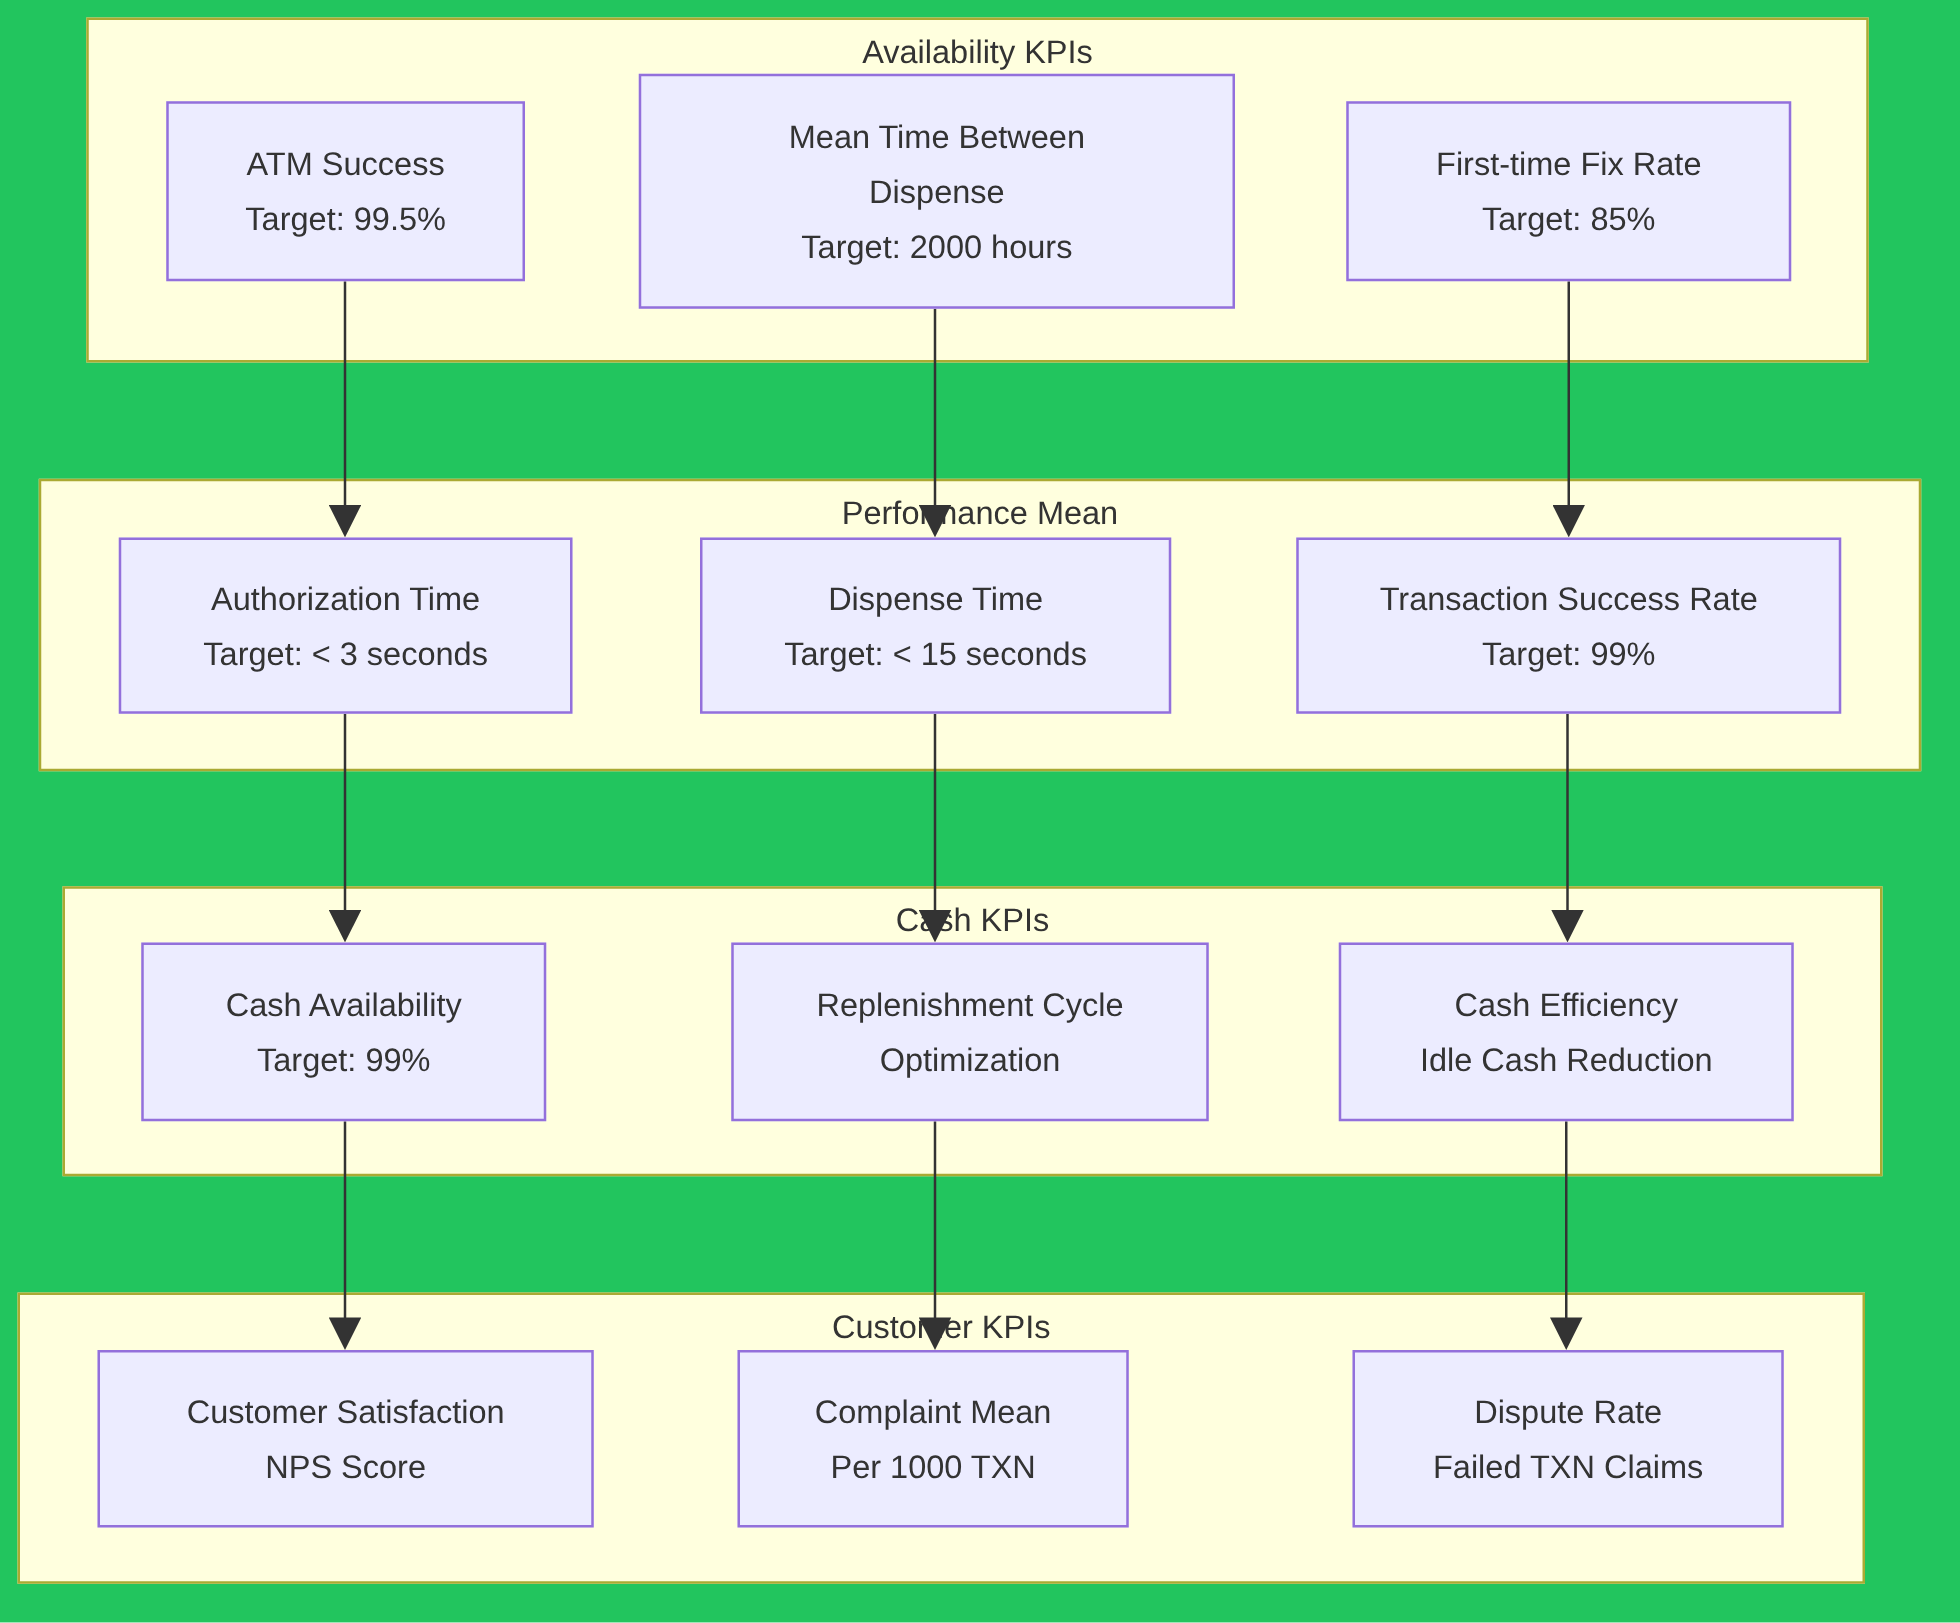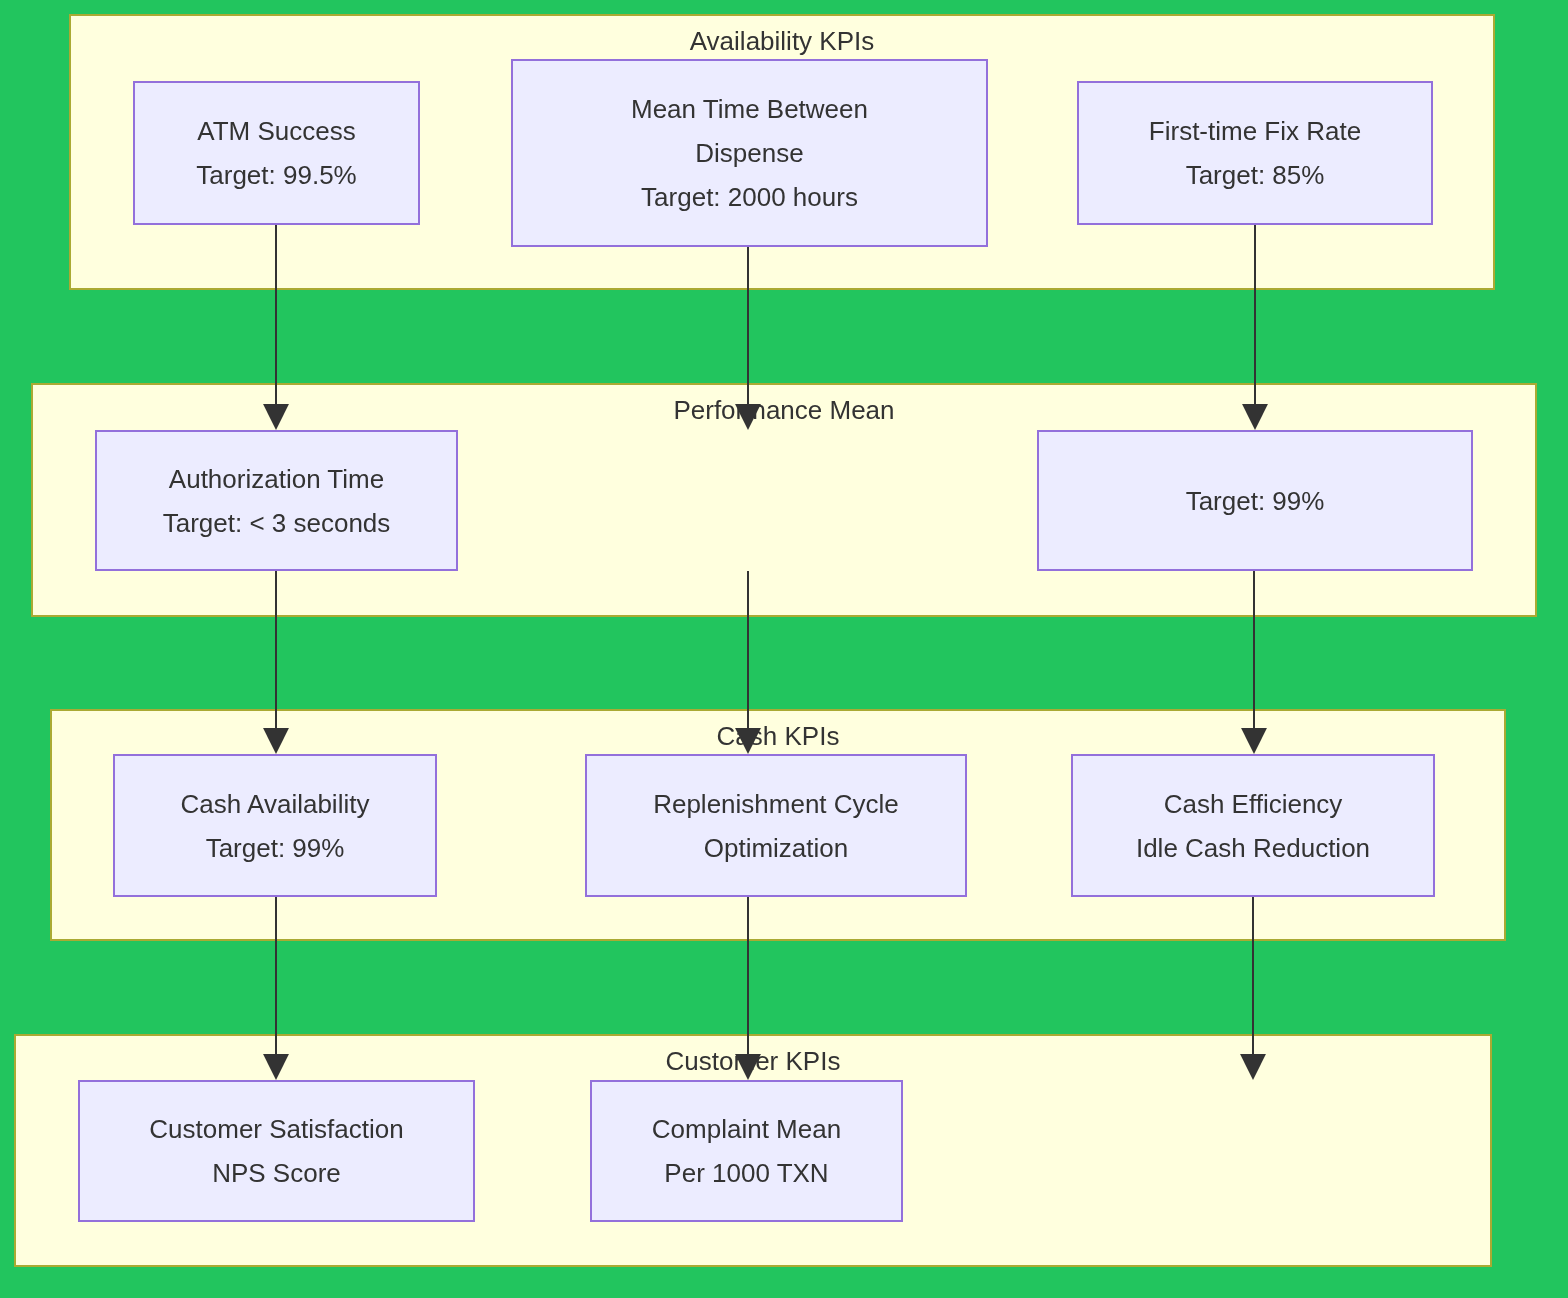--- a/index.html
+++ b/index.html
@@ -113,22 +113,27 @@
   <div class="node" style="left:1077px; top:81px; width:356px; height:144px">
     <div class="line">First-time Fix Rate</div>
     <div class="line">Target: 85%</div>
   </div>
 
   <div class="node" style="left:95px; top:430px; width:363px; height:141px">
     <div class="line">Authorization Time</div>
     <div class="line">Target: &lt; 3 seconds</div>
   </div>
 
+  <div class="node" style="left:560px; top:430px; width:377px; height:141px">
+    <div class="line">Dispense Time</div>
+    <div class="line">Target: &lt; 15 seconds</div>
+  </div>
 
   <div class="node" style="left:1037px; top:430px; width:436px; height:141px">
+    <div class="line">Transaction Success Rate</div>
     <div class="line">Target: 99%</div>
   </div>
 
   <div class="node" style="left:113px; top:754px; width:324px; height:143px">
     <div class="line">Cash Availability</div>
     <div class="line">Target: 99%</div>
   </div>
 
   <div class="node" style="left:585px; top:754px; width:382px; height:143px">
     <div class="line">Replenishment Cycle</div>
@@ -143,14 +148,18 @@
   <div class="node" style="left:78px; top:1080px; width:397px; height:142px">
     <div class="line">Customer Satisfaction</div>
     <div class="line">NPS Score</div>
   </div>
 
   <div class="node" style="left:590px; top:1080px; width:313px; height:142px">
     <div class="line">Complaint Mean</div>
     <div class="line">Per 1000 TXN</div>
   </div>
 
+  <div class="node" style="left:1082px; top:1080px; width:345px; height:142px">
+    <div class="line">Dispute Rate</div>
+    <div class="line">Failed TXN Claims</div>
+  </div>
 
 </div>
 
 </body></html>

